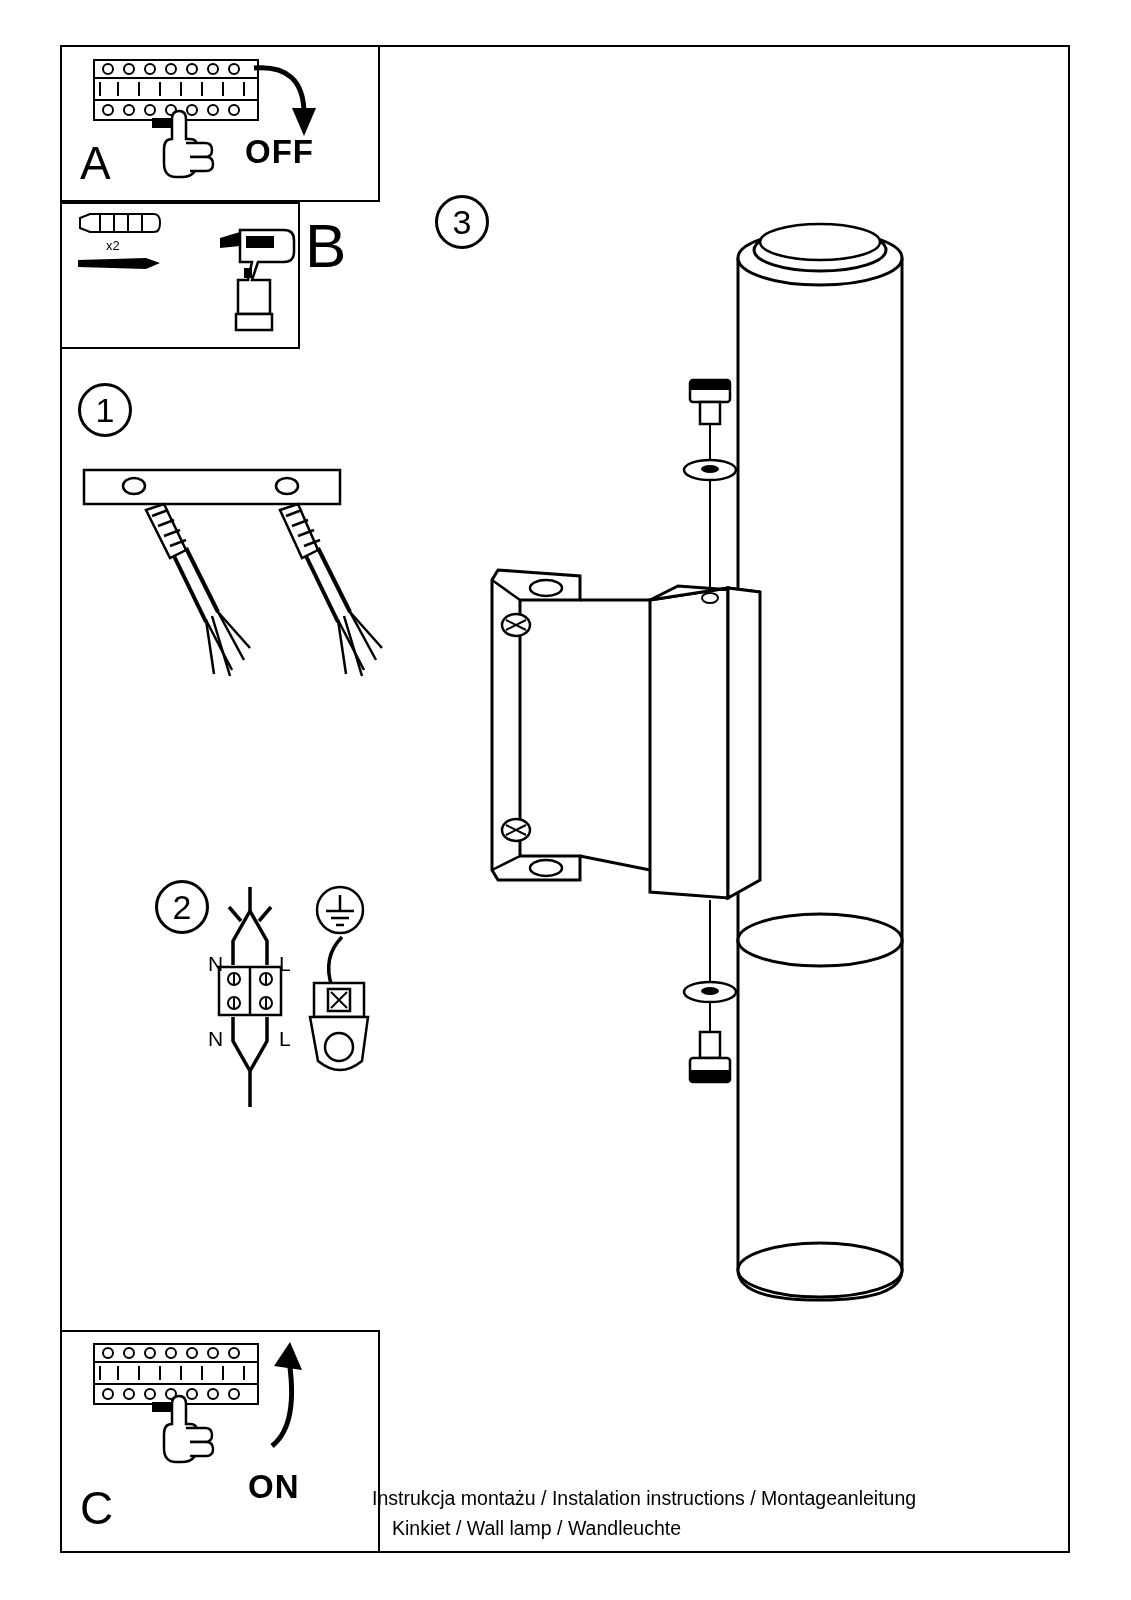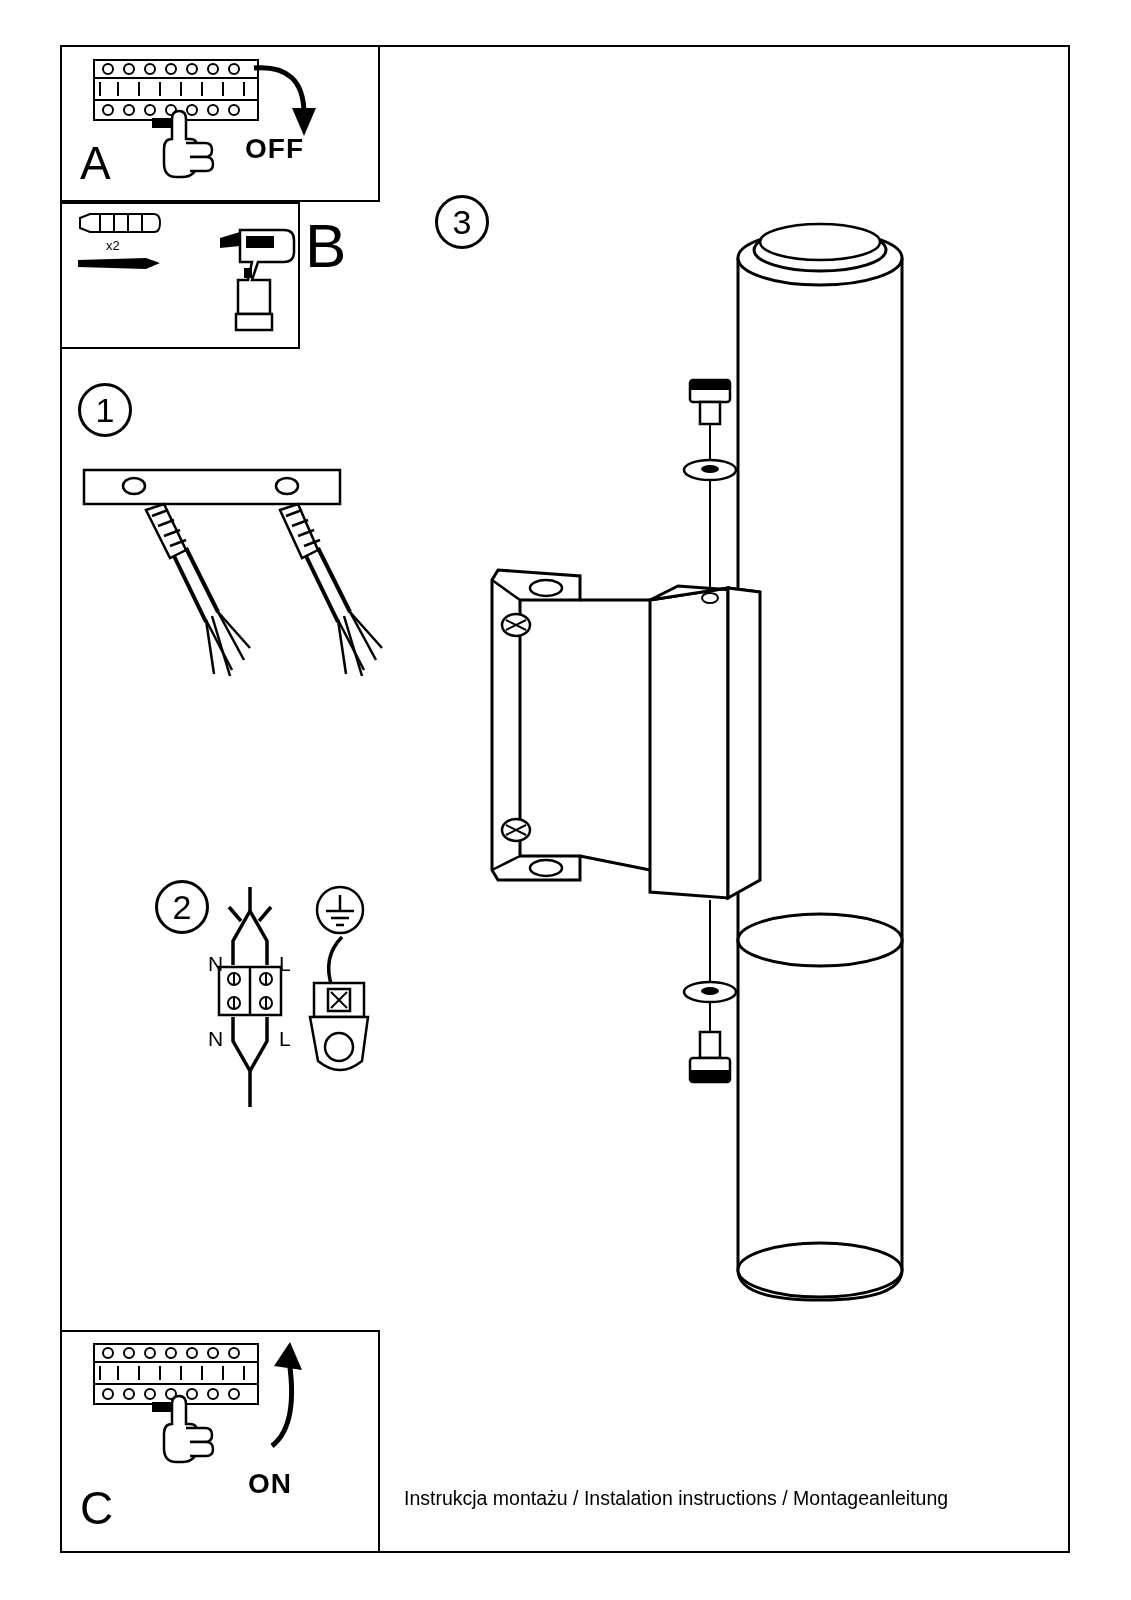--- a/index.html
+++ b/index.html
@@ -52,21 +52,21 @@
     height: 223px;
     border: 2px solid #000;
     box-sizing: border-box;
   }
   .letter-label {
     font-size: 46px;
     font-weight: 400;
     line-height: 1;
   }
   .big-word {
-    font-size: 28px;
+    font-size: 33px;
     font-weight: 700;
     letter-spacing: 1px;
   }
   .circle-num {
     width: 54px;
     height: 54px;
     border: 3px solid #000;
     border-radius: 50%;
     display: flex;
     align-items: center;
@@ -412,15 +412,16 @@
     <svg width="72" height="112" viewBox="0 0 72 112">
       <path d="M24 106 Q52 84 40 14" fill="none" stroke="#000" stroke-width="5"></path>
       <path d="M26 26 L42 2 L54 30 Z" fill="#000"></path>
     </svg>
   </div>
 
   <div class="abs letter-label" style="left:80px; top:1485px;">C</div>
 
   <div class="abs big-word" style="left:248px; top:1468px;">ON</div>
 
-  <div class="abs footer-text" style="left:404px; top:1483px;">Instrukcja montażu / Instalation instructions / Montageanleitung</div>
+  <div class="abs footer-text" style="left:372px; top:1483px;">Instrukcja montażu / Instalation instructions / Montageanleitung</div>
+  <div class="abs footer-text" style="left:392px; top:1513px;">Kinkiet  / Wall lamp / Wandleuchte</div>
 
 </div>
 
 </body></html>

